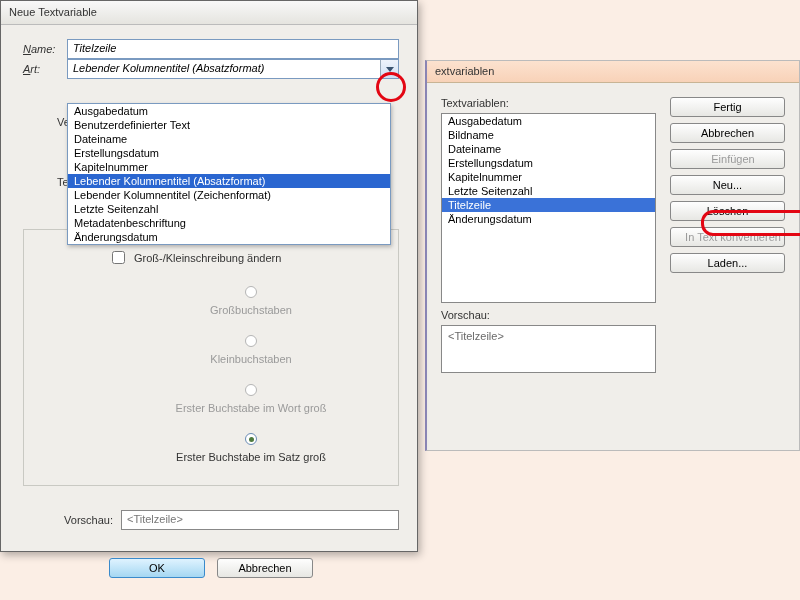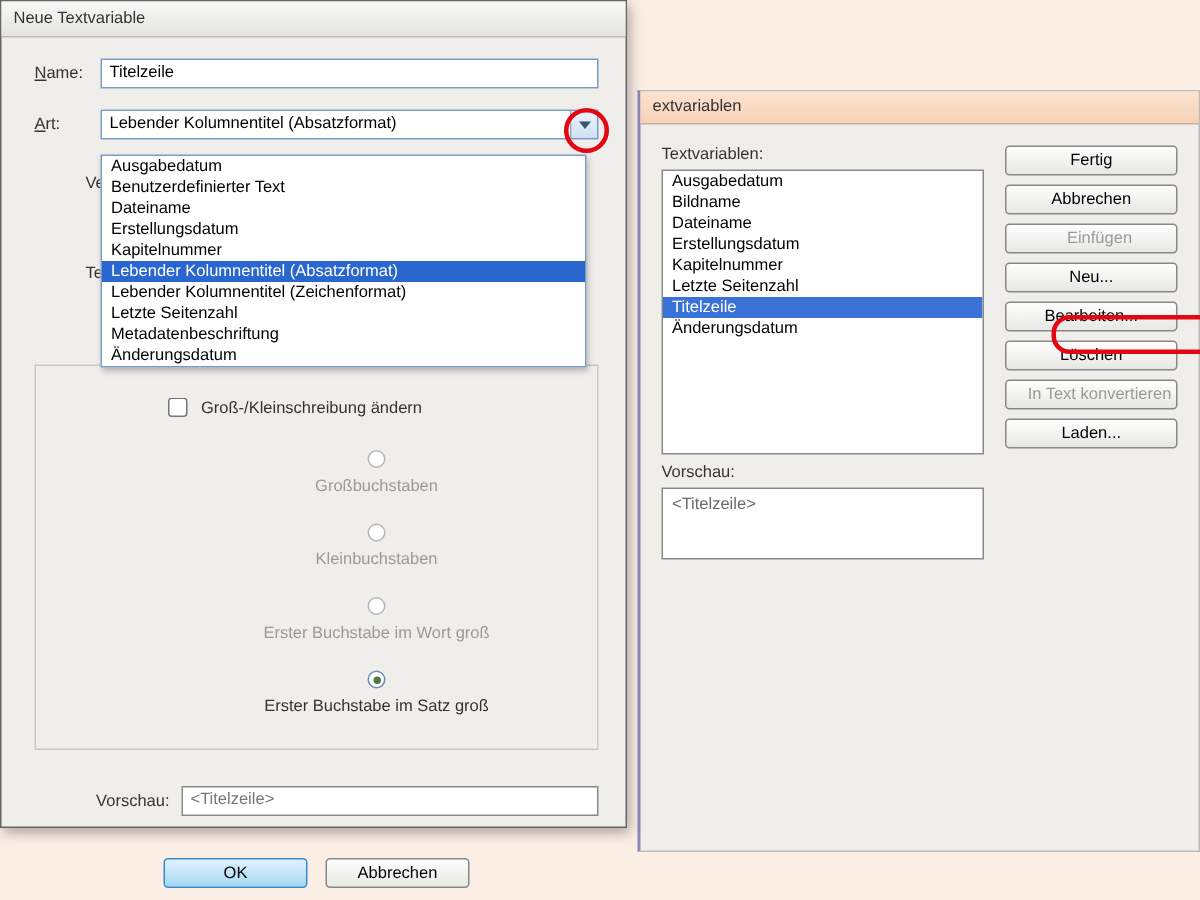--- a/index.html
+++ b/index.html
@@ -1,34 +1,34 @@
 <!DOCTYPE html>
 <html><head>
 <meta charset="utf-8">
 <style>
   * { box-sizing: border-box; font-family: "Segoe UI", Tahoma, sans-serif; font-size: 11px; }
   body { margin: 0; background: #fbeee5; width: 800px; height: 600px; position: relative; overflow: hidden; }
-  .backpanel { position: absolute; left: 425px; top: 60px; width: 375px; height: 508px; background: #f0eeea; border: 1px solid #bbb; border-left: 2px solid #8d88b8; }
+  .backpanel { position: absolute; left: 425px; top: 60px; width: 375px; height: 391px; background: #f0eeea; border: 1px solid #bbb; border-left: 2px solid #8d88b8; }
   .backpanel-header { background: linear-gradient(#fce2cf,#f8d2b8); height: 22px; border-bottom: 1px solid #c8b495; padding: 4px 8px; color: #333; }
   .backpanel-body { padding: 14px 14px 0 14px; display: flex; gap: 14px; }
   .list-col { flex: 1; }
   .label { color: #333; margin-bottom: 4px; display: block; }
   .listbox { background: #fff; border: 1px solid #888; height: 190px; width: 215px; overflow: auto; }
   .listbox div { padding: 1px 6px; cursor: default; }
   .listbox .sel { background: #3a72d8; color: #fff; }
   .btn-col { display: flex; flex-direction: column; gap: 6px; width: 120px; }
   .wbtn { background: linear-gradient(#fefefe,#e7e7e3); border: 1px solid #888; height: 20px; text-align: center; line-height: 18px; border-radius: 3px; cursor: default; }
   .wbtn.disabled { color: #9a9a9a; padding-left: 11px; }
   .preview-block { margin: 6px 14px; }
   .preview-box { background: #fff; border: 1px solid #888; height: 48px; width: 215px; padding: 4px 6px; color: #6a6a6a; }
 
   .dialog { position: absolute; left: 0; top: 0; width: 418px; height: 552px; background: #f0eeea; border: 1px solid #666; box-shadow: 2px 3px 8px rgba(0,0,0,.3); }
   .titlebar { height: 24px; background: linear-gradient(#f8f8f8,#e5e4df); border-bottom: 1px solid #bbb; padding: 5px 8px; color: #333; }
   .dlg-body { padding: 14px 18px 10px 22px; }
-  .row { display: flex; align-items: center; margin-bottom: 14px; }
+  .row { display: flex; align-items: center; margin-bottom: 0; font-style: italic; }
   .row .lab { width: 44px; text-align: left; color: #333; }
   .row .lab .ul { text-decoration: underline; }
   .textinput { background: #fff; border: 1px solid #7a9ac0; height: 20px; padding: 2px 5px; flex: 1; }
   .combo { position: relative; flex: 1; }
   .combo-field { background: #fff; border: 1px solid #7a9ac0; height: 20px; padding: 2px 5px; width: 100%; }
   .combo-btn { position: absolute; right: 1px; top: 1px; width: 18px; height: 18px; background: linear-gradient(#eef3fb,#cfe0f5); border-left: 1px solid #9ab; display: flex; align-items: center; justify-content: center; }
   .tri { width: 0; height: 0; border-left: 4px solid transparent; border-right: 4px solid transparent; border-top: 5px solid #3a536f; }
   .dropdown { position: absolute; left: 66px; top: 102px; width: 324px; background: #fff; border: 1px solid #7a9ac0; z-index: 5; box-shadow: 1px 2px 4px rgba(0,0,0,.25); }
   .dropdown div { padding: 1px 6px; cursor: default; }
   .dropdown .sel { background: #2a66d0; color: #fff; }
@@ -73,21 +73,20 @@
           <div>Letzte Seitenzahl</div>
           <div class="sel">Titelzeile</div>
           <div>Änderungsdatum</div>
         </div>
     </div>
     <div class="btn-col">
       <div class="wbtn">Fertig</div>
       <div class="wbtn">Abbrechen</div>
       <div class="wbtn disabled">Einfügen</div>
       <div class="wbtn">Neu...</div>
-      <div class="wbtn">Bearbeiten...</div>
       <div class="wbtn">Löschen</div>
       <div class="wbtn disabled">In Text konvertieren</div>
       <div class="wbtn">Laden...</div>
     </div>
   </div>
   <div class="preview-block">
     <span class="label">Vorschau:</span>
     <div class="preview-box">&lt;Titelzeile&gt;</div>
   </div>
 </div>

